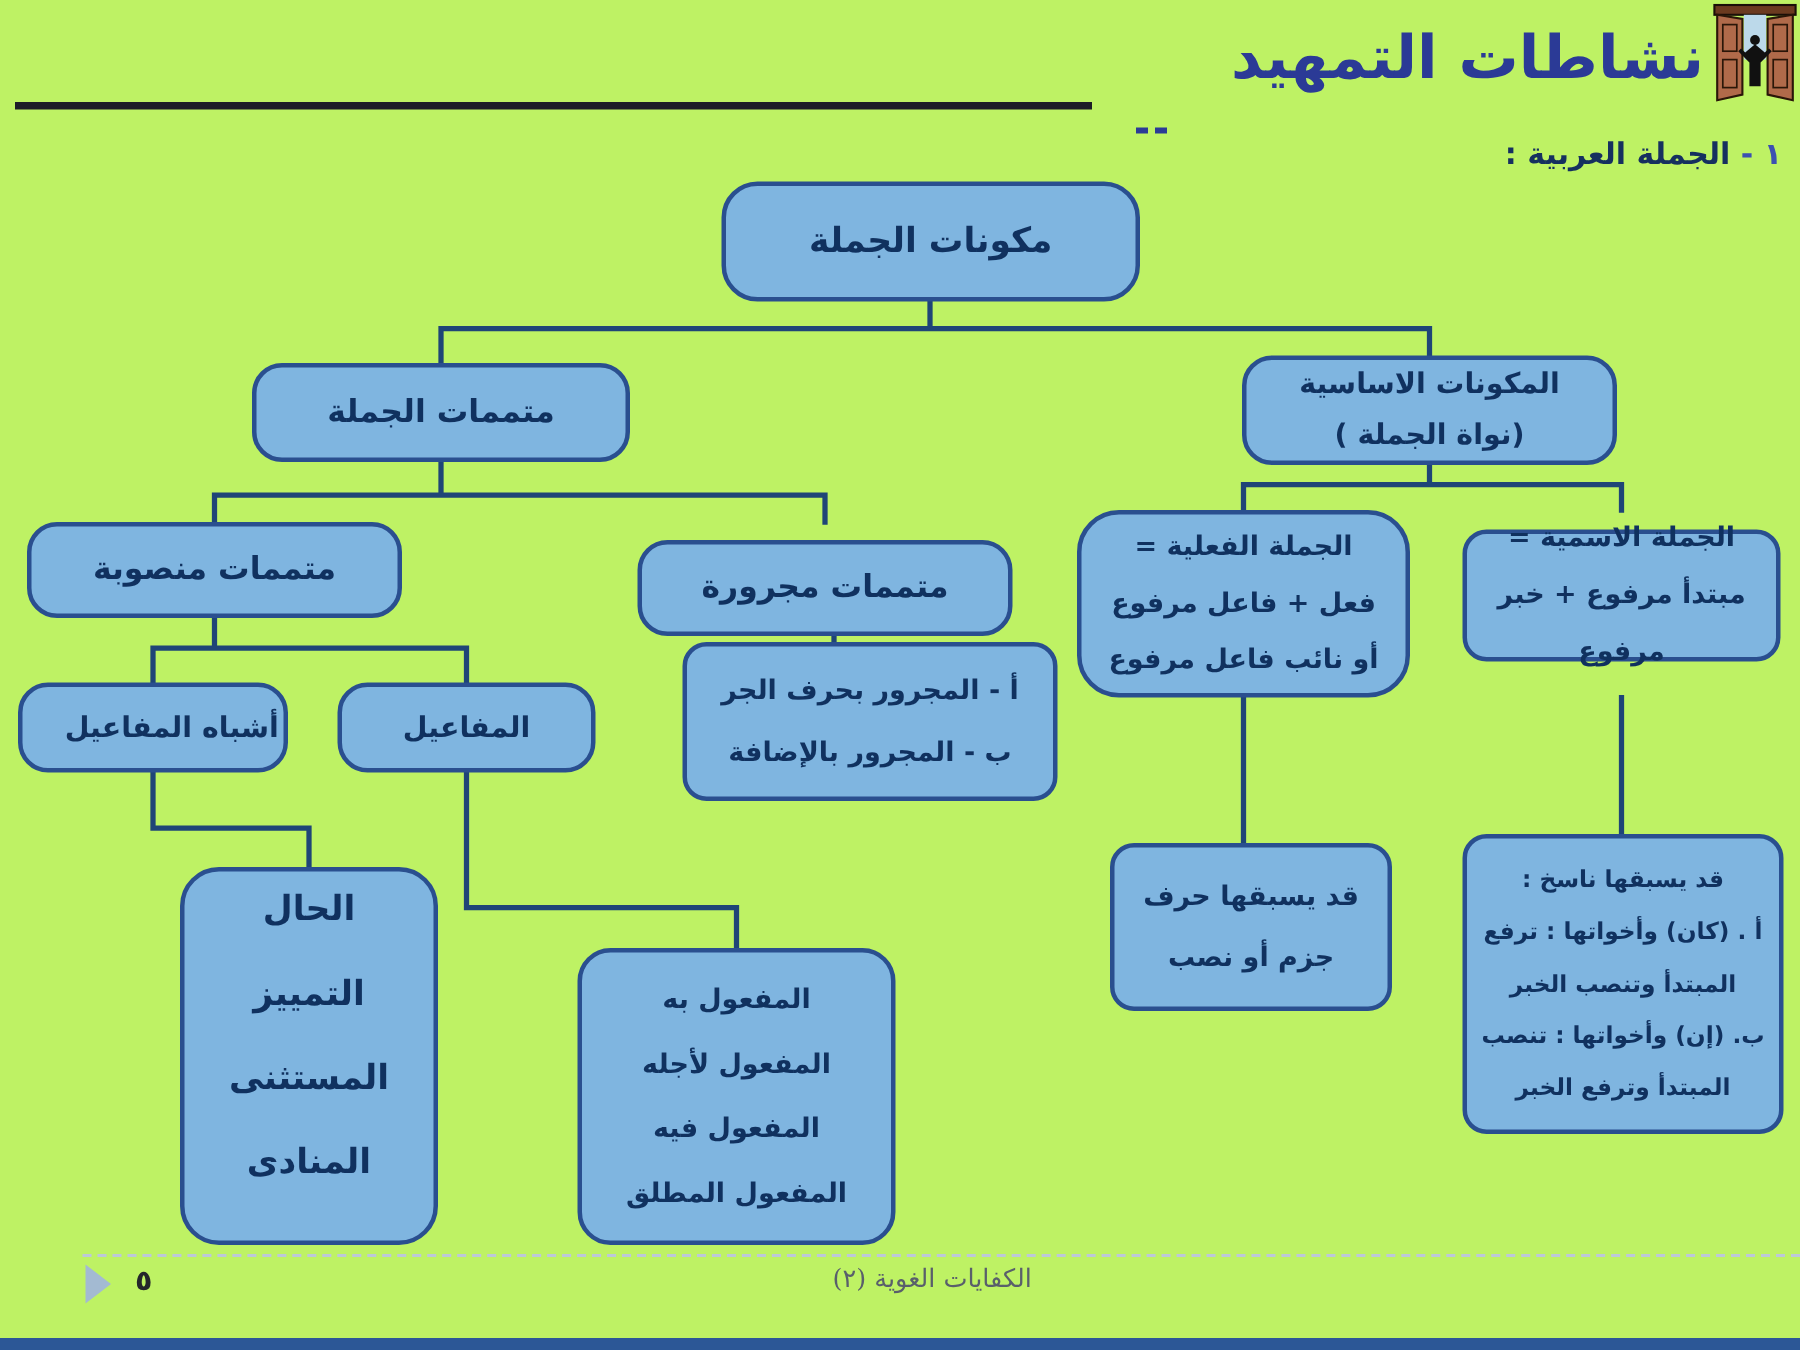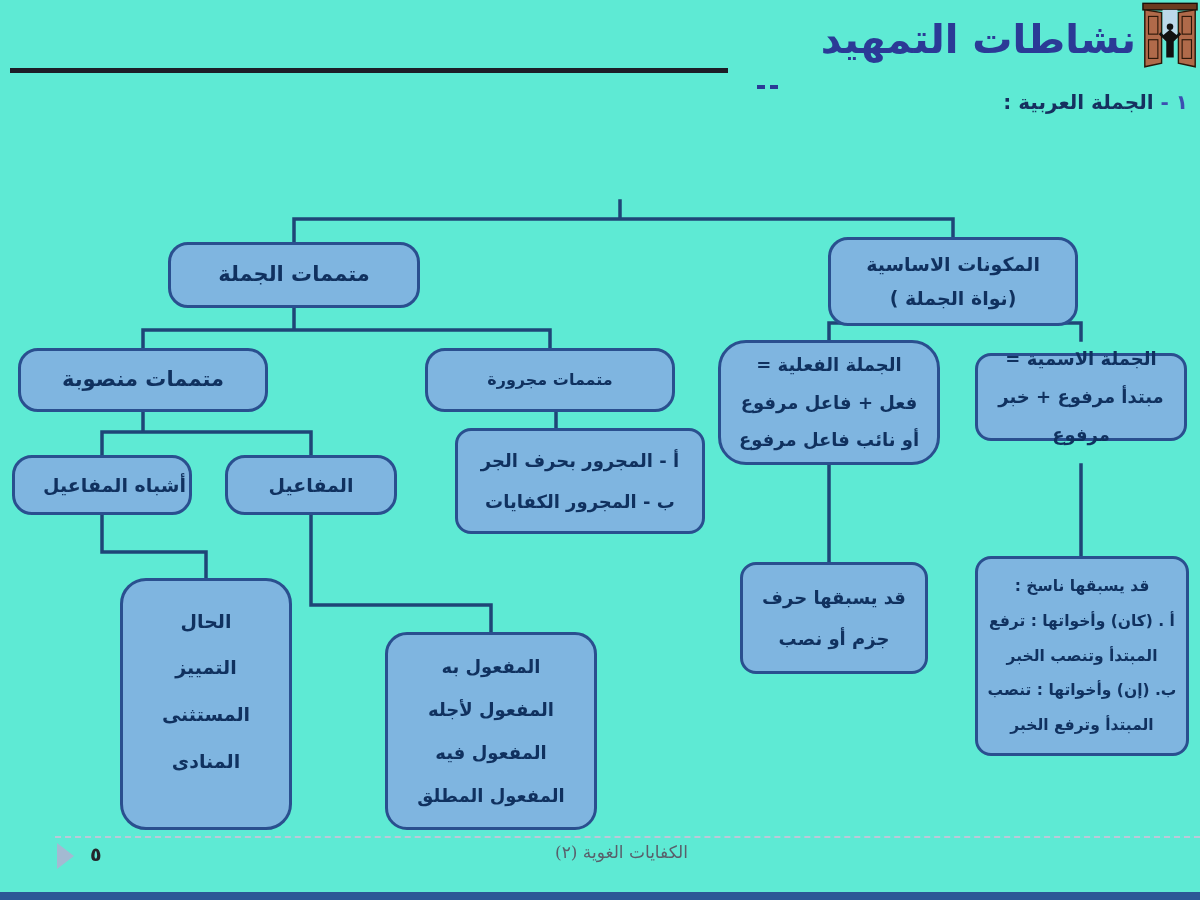--- a/index.html
+++ b/index.html
@@ -1,17 +1,17 @@
 <!DOCTYPE html>
 <html lang="ar"><head>
 <meta charset="utf-8">
 <style>
   html,body{margin:0;padding:0;background:#e8e8e8;}
   .slide{
-    position:relative;width:1200px;height:900px;background:#5eead4;
+    position:relative;width:1200px;height:900px;background:#bef264;
     overflow:hidden;font-family:"DejaVu Sans",sans-serif;
   }
   
   .title{
     position:absolute;top:16px;right:64px;direction:rtl;
     font-size:40px;font-weight:bold;color:#2b3a96;letter-spacing:1px;
   }
   .title-underline{
     position:absolute;left:10px;top:68px;width:718px;height:5px;background:#1d1d27;
   }
@@ -29,29 +29,29 @@
   
   .node{
     position:absolute;box-sizing:border-box;
     background:#7fb5e0;border:3px solid #2a4f8f;border-radius:20px;
     color:#10315f;font-weight:bold;text-align:center;direction:rtl;
     display:flex;align-items:center;justify-content:center;
     white-space:pre-line;line-height:1.6;
   }
   .n0 {left:481px;top:121px;width:279px;height:80px;font-size:23px;border-radius:24px;}
   .n1 {left:168px;top:242px;width:252px;height:66px;font-size:21px;}
-  .n2 {left:828px;top:237px;width:250px;height:89px;font-size:19px;line-height:1.75;}
+  .n2 {left:828px;top:237px;width:250px;height:73px;font-size:19px;line-height:1.75;}
   .n3 {left:18px; top:348px;width:250px;height:64px;font-size:21px;}
-  .n4 {left:425px;top:348px;width:250px;height:64px;font-size:16px;}
+  .n4 {left:425px;top:360px;width:250px;height:64px;font-size:21px;}
   .n5 {left:718px;top:340px;width:222px;height:125px;font-size:18px;line-height:2.1;border-radius:28px;}
   .n6 {left:975px;top:353px;width:212px;height:88px;font-size:18px;line-height:2.1;border-radius:16px;}
   .n7 {left:12px; top:455px;width:180px;height:60px;font-size:19px;padding-left:25px;}
   .n8 {left:225px;top:455px;width:172px;height:60px;font-size:19px;}
   .n9 {left:455px;top:428px;width:250px;height:106px;font-size:18px;line-height:2.3;border-radius:16px;}
-  .n10{left:120px;top:578px;width:172px;height:252px;font-size:19px;line-height:2.45;padding-bottom:26px;border-radius:26px;}
+  .n10{left:120px;top:578px;width:172px;height:252px;font-size:23px;line-height:2.45;padding-bottom:26px;border-radius:26px;}
   .n11{left:385px;top:632px;width:212px;height:198px;font-size:18px;line-height:2.4;border-radius:22px;}
   .n12{left:740px;top:562px;width:188px;height:112px;font-size:18px;line-height:2.3;border-radius:16px;}
   .n13{left:975px;top:556px;width:214px;height:200px;font-size:15.5px;line-height:2.25;border-radius:16px;}
   .connectors{position:absolute;left:0;top:0;width:1200px;height:900px;pointer-events:none;}
   
   .footer-rule{
     position:absolute;left:55px;top:836px;width:1145px;height:0;
     border-top:2px dashed #bcc8d8;
   }
   .footer-course{
@@ -97,35 +97,36 @@
              M294 308 V330 M143 330 H550 M143 330 V348 M550 330 V348
              M143 412 V432 M102 432 H311 M102 432 V455 M311 432 V455
              M556 412 V428
              M953 310 V323 M829 323 H1081 M829 323 V340 M1081 323 V340
              M102 515 V552 H206 V578
              M311 515 V605 H491 V632
              M829 465 V562
              M1081 465 V556" fill="none" stroke="#1f4577" stroke-width="3.5" stroke-linecap="square"></path>
   </svg>
 
+  <div class="node n0">مكونات الجملة</div>
   <div class="node n1">متممات الجملة</div>
   <div class="node n2">المكونات الاساسية
 (نواة الجملة )</div>
   <div class="node n3">متممات منصوبة</div>
   <div class="node n4">متممات مجرورة</div>
   <div class="node n5">الجملة الفعلية =
 فعل + فاعل مرفوع
 أو نائب فاعل مرفوع</div>
   <div class="node n6">الجملة الاسمية =
 مبتدأ مرفوع + خبر
 مرفوع</div>
   <div class="node n7">أشباه المفاعيل</div>
   <div class="node n8">المفاعيل</div>
   <div class="node n9">أ - المجرور بحرف الجر
-ب - المجرور الكفايات</div>
+ب - المجرور بالإضافة</div>
   <div class="node n10">الحال
 التمييز
 المستثنى
 المنادى</div>
   <div class="node n11">المفعول به
 المفعول لأجله
 المفعول فيه
 المفعول المطلق</div>
   <div class="node n12">قد يسبقها حرف
 جزم أو نصب</div>

